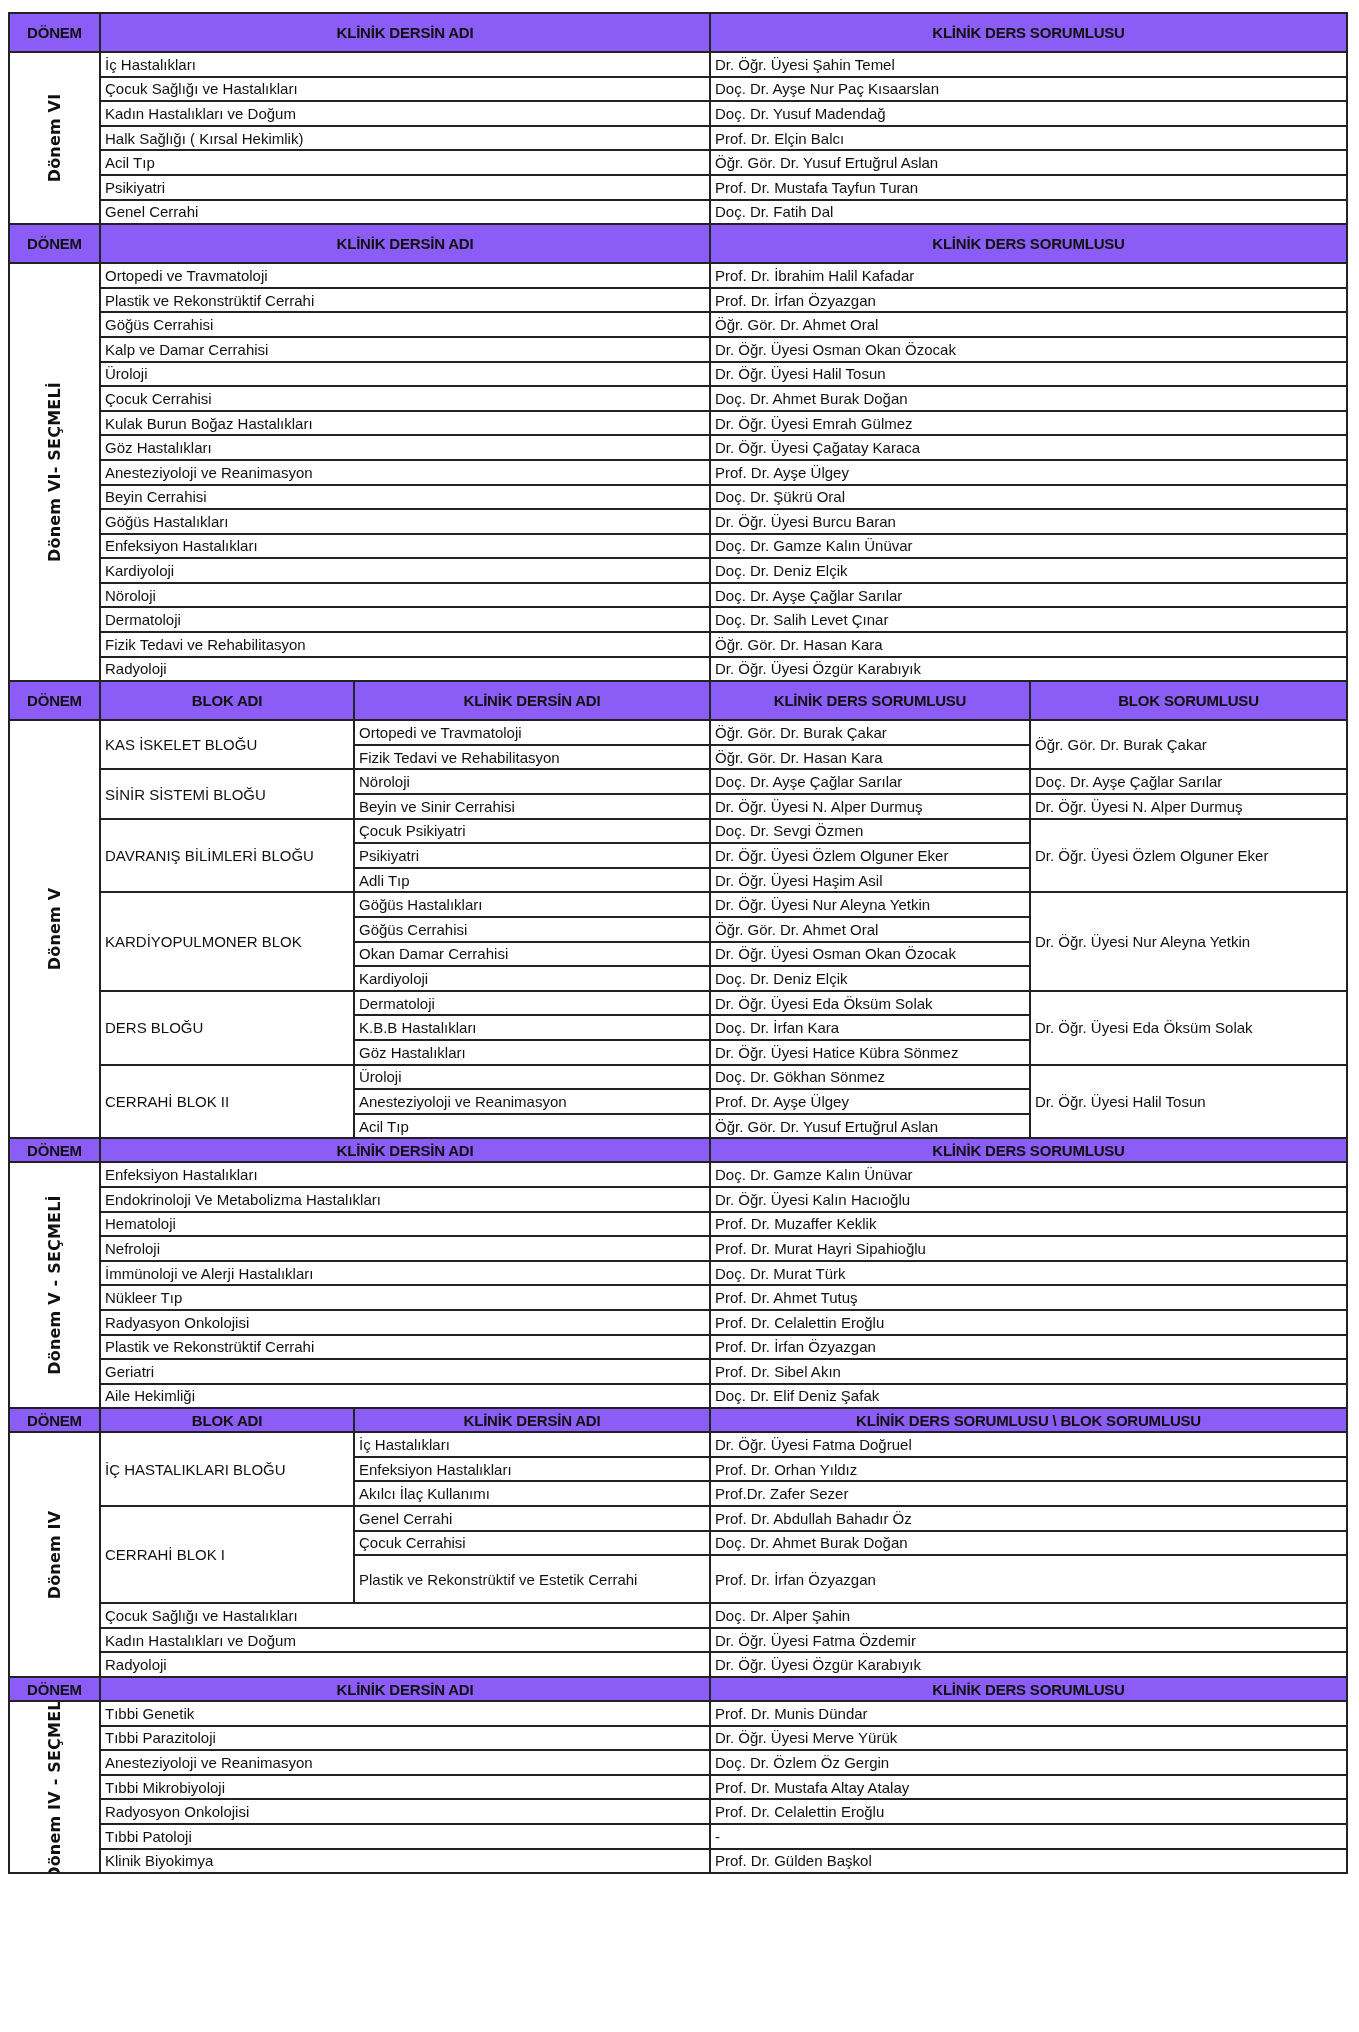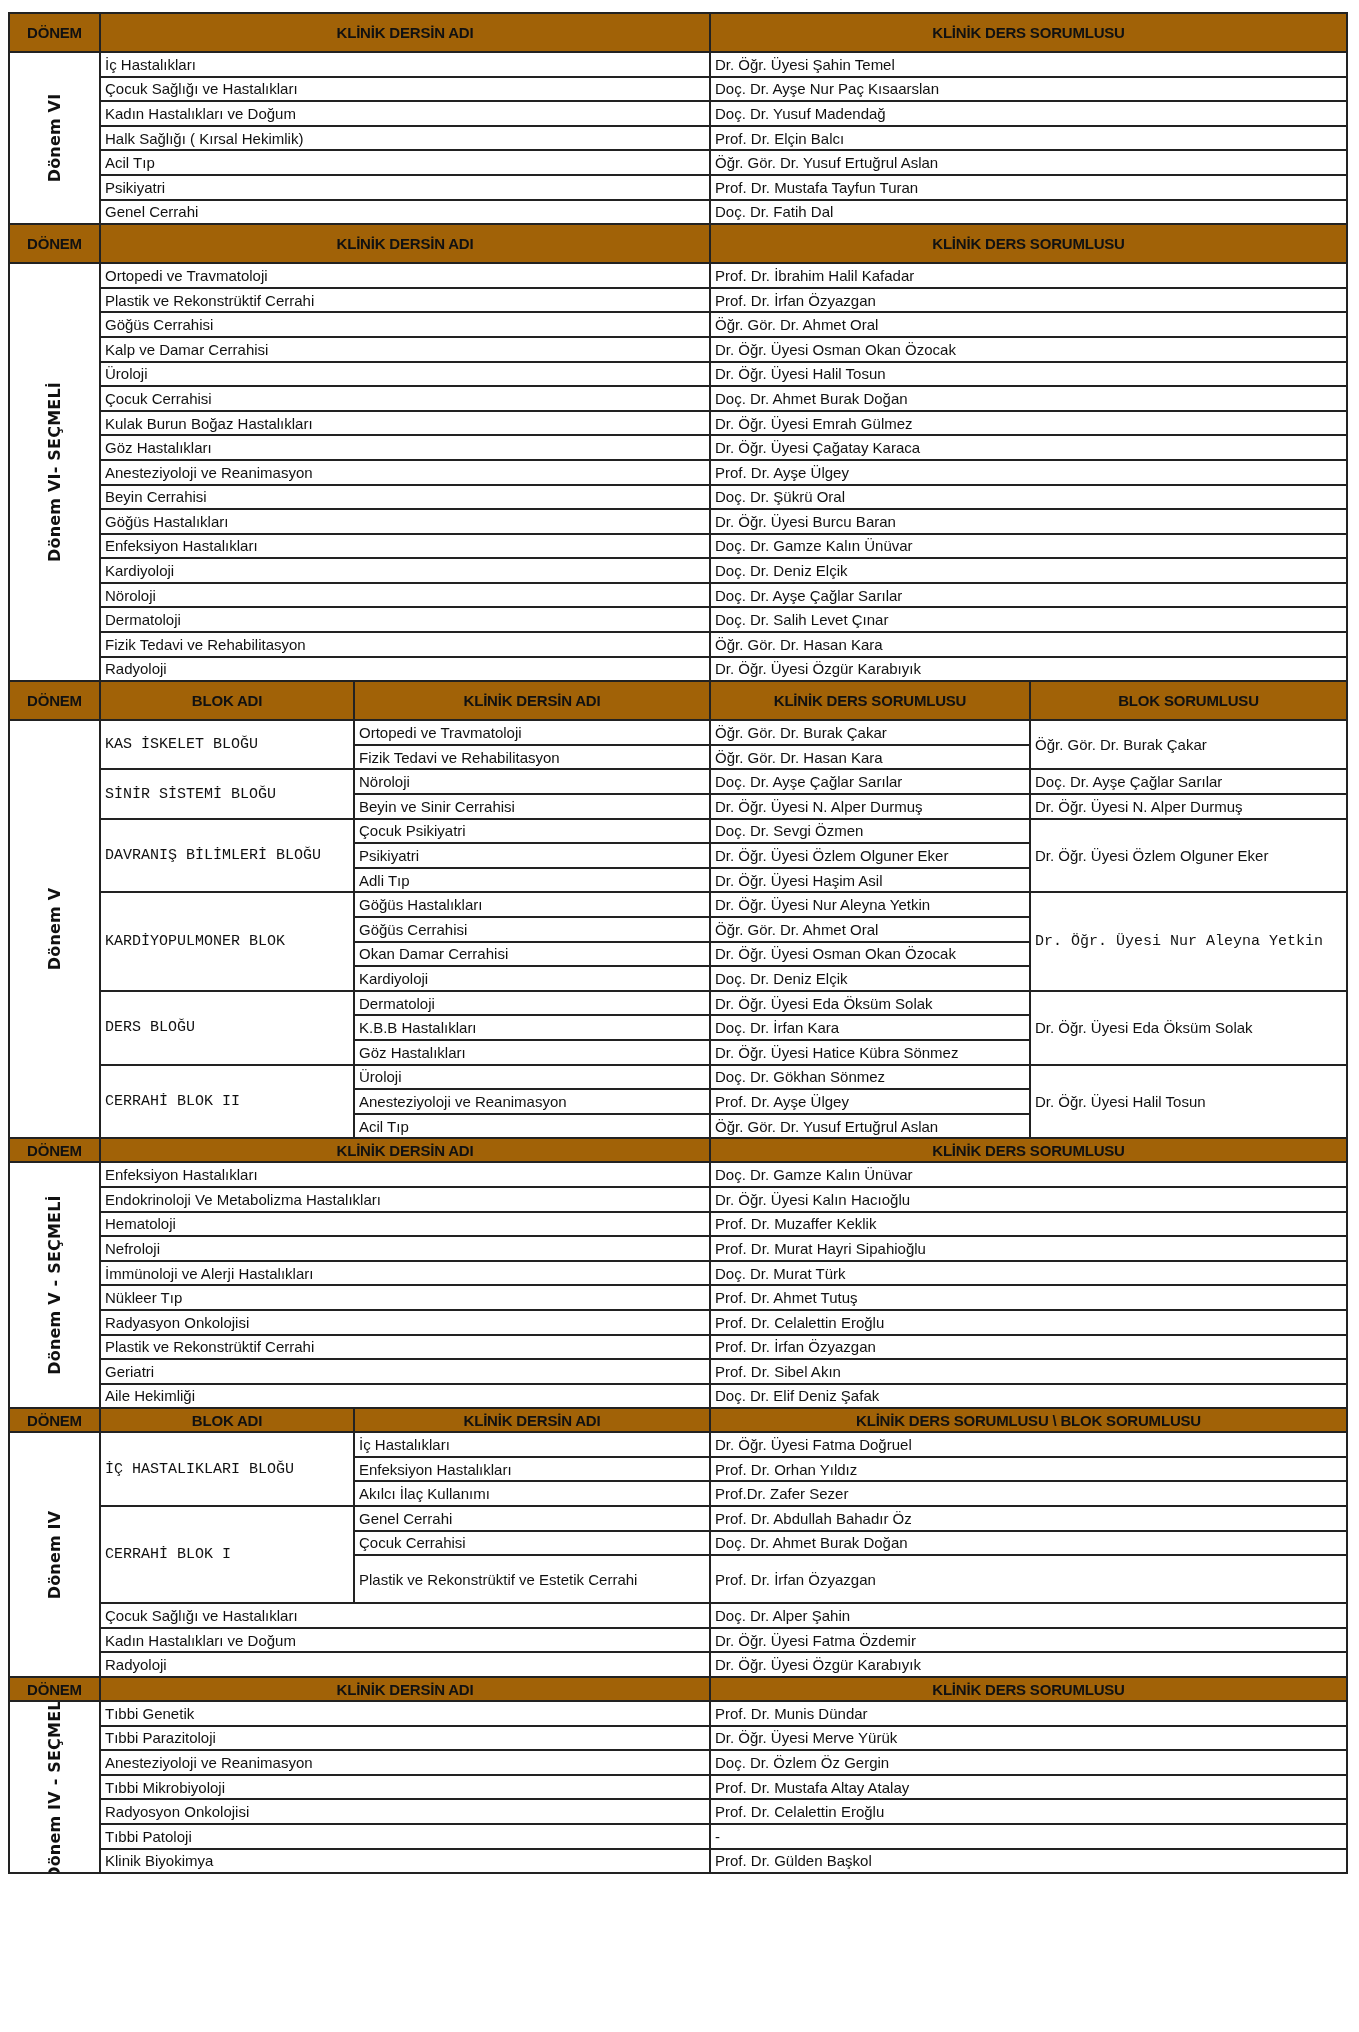--- a/index.html
+++ b/index.html
@@ -5,23 +5,23 @@
   html, body { margin: 0; padding: 0; background: #ffffff; }
   body { width: 1359px; height: 2032px; position: relative; overflow: hidden;
          font-family: "Liberation Sans", "DejaVu Sans", sans-serif; color: #111; }
   #doc { position: absolute; left: 8px; top: 12px; width: 1338px; }
   table.sec { border-collapse: collapse; table-layout: fixed; width: 1338px; margin-top: -2px; }
   table.sec:first-child { margin-top: 0; }
   table.sec td, table.sec th {
     border: 2px solid #222; padding: 0 4px; font-size: 15px; line-height: 1;
     white-space: nowrap; overflow: hidden; vertical-align: middle;
   }
-  table.sec th { background: #a16207; font-weight: bold; text-align: center; font-size: 15px; letter-spacing: -0.2px; }
+  table.sec th { background: #8b5cf6; font-weight: bold; text-align: center; font-size: 15px; letter-spacing: -0.2px; }
   table.sec td { text-align: left; background: #fff; }
-  td.center { text-align: center; font-family: Liberation Mono, monospace; }
+  td.center { text-align: center; }
   td.donem { text-align: center; padding: 0; position: relative; }
   td.donem .vt {
     position: absolute; left: 50%; top: 50%;
     transform: translate(-50%, -50%) rotate(-90deg);
     white-space: nowrap; font-weight: bold; font-size: 16px;
     font-family: "DejaVu Sans", sans-serif; letter-spacing: 0.2px;
   }
   tr.h-tall th { height: 37px; }
   tr.h-short th { height: 22px; }
   tr.r td { height: 22.6px; }

